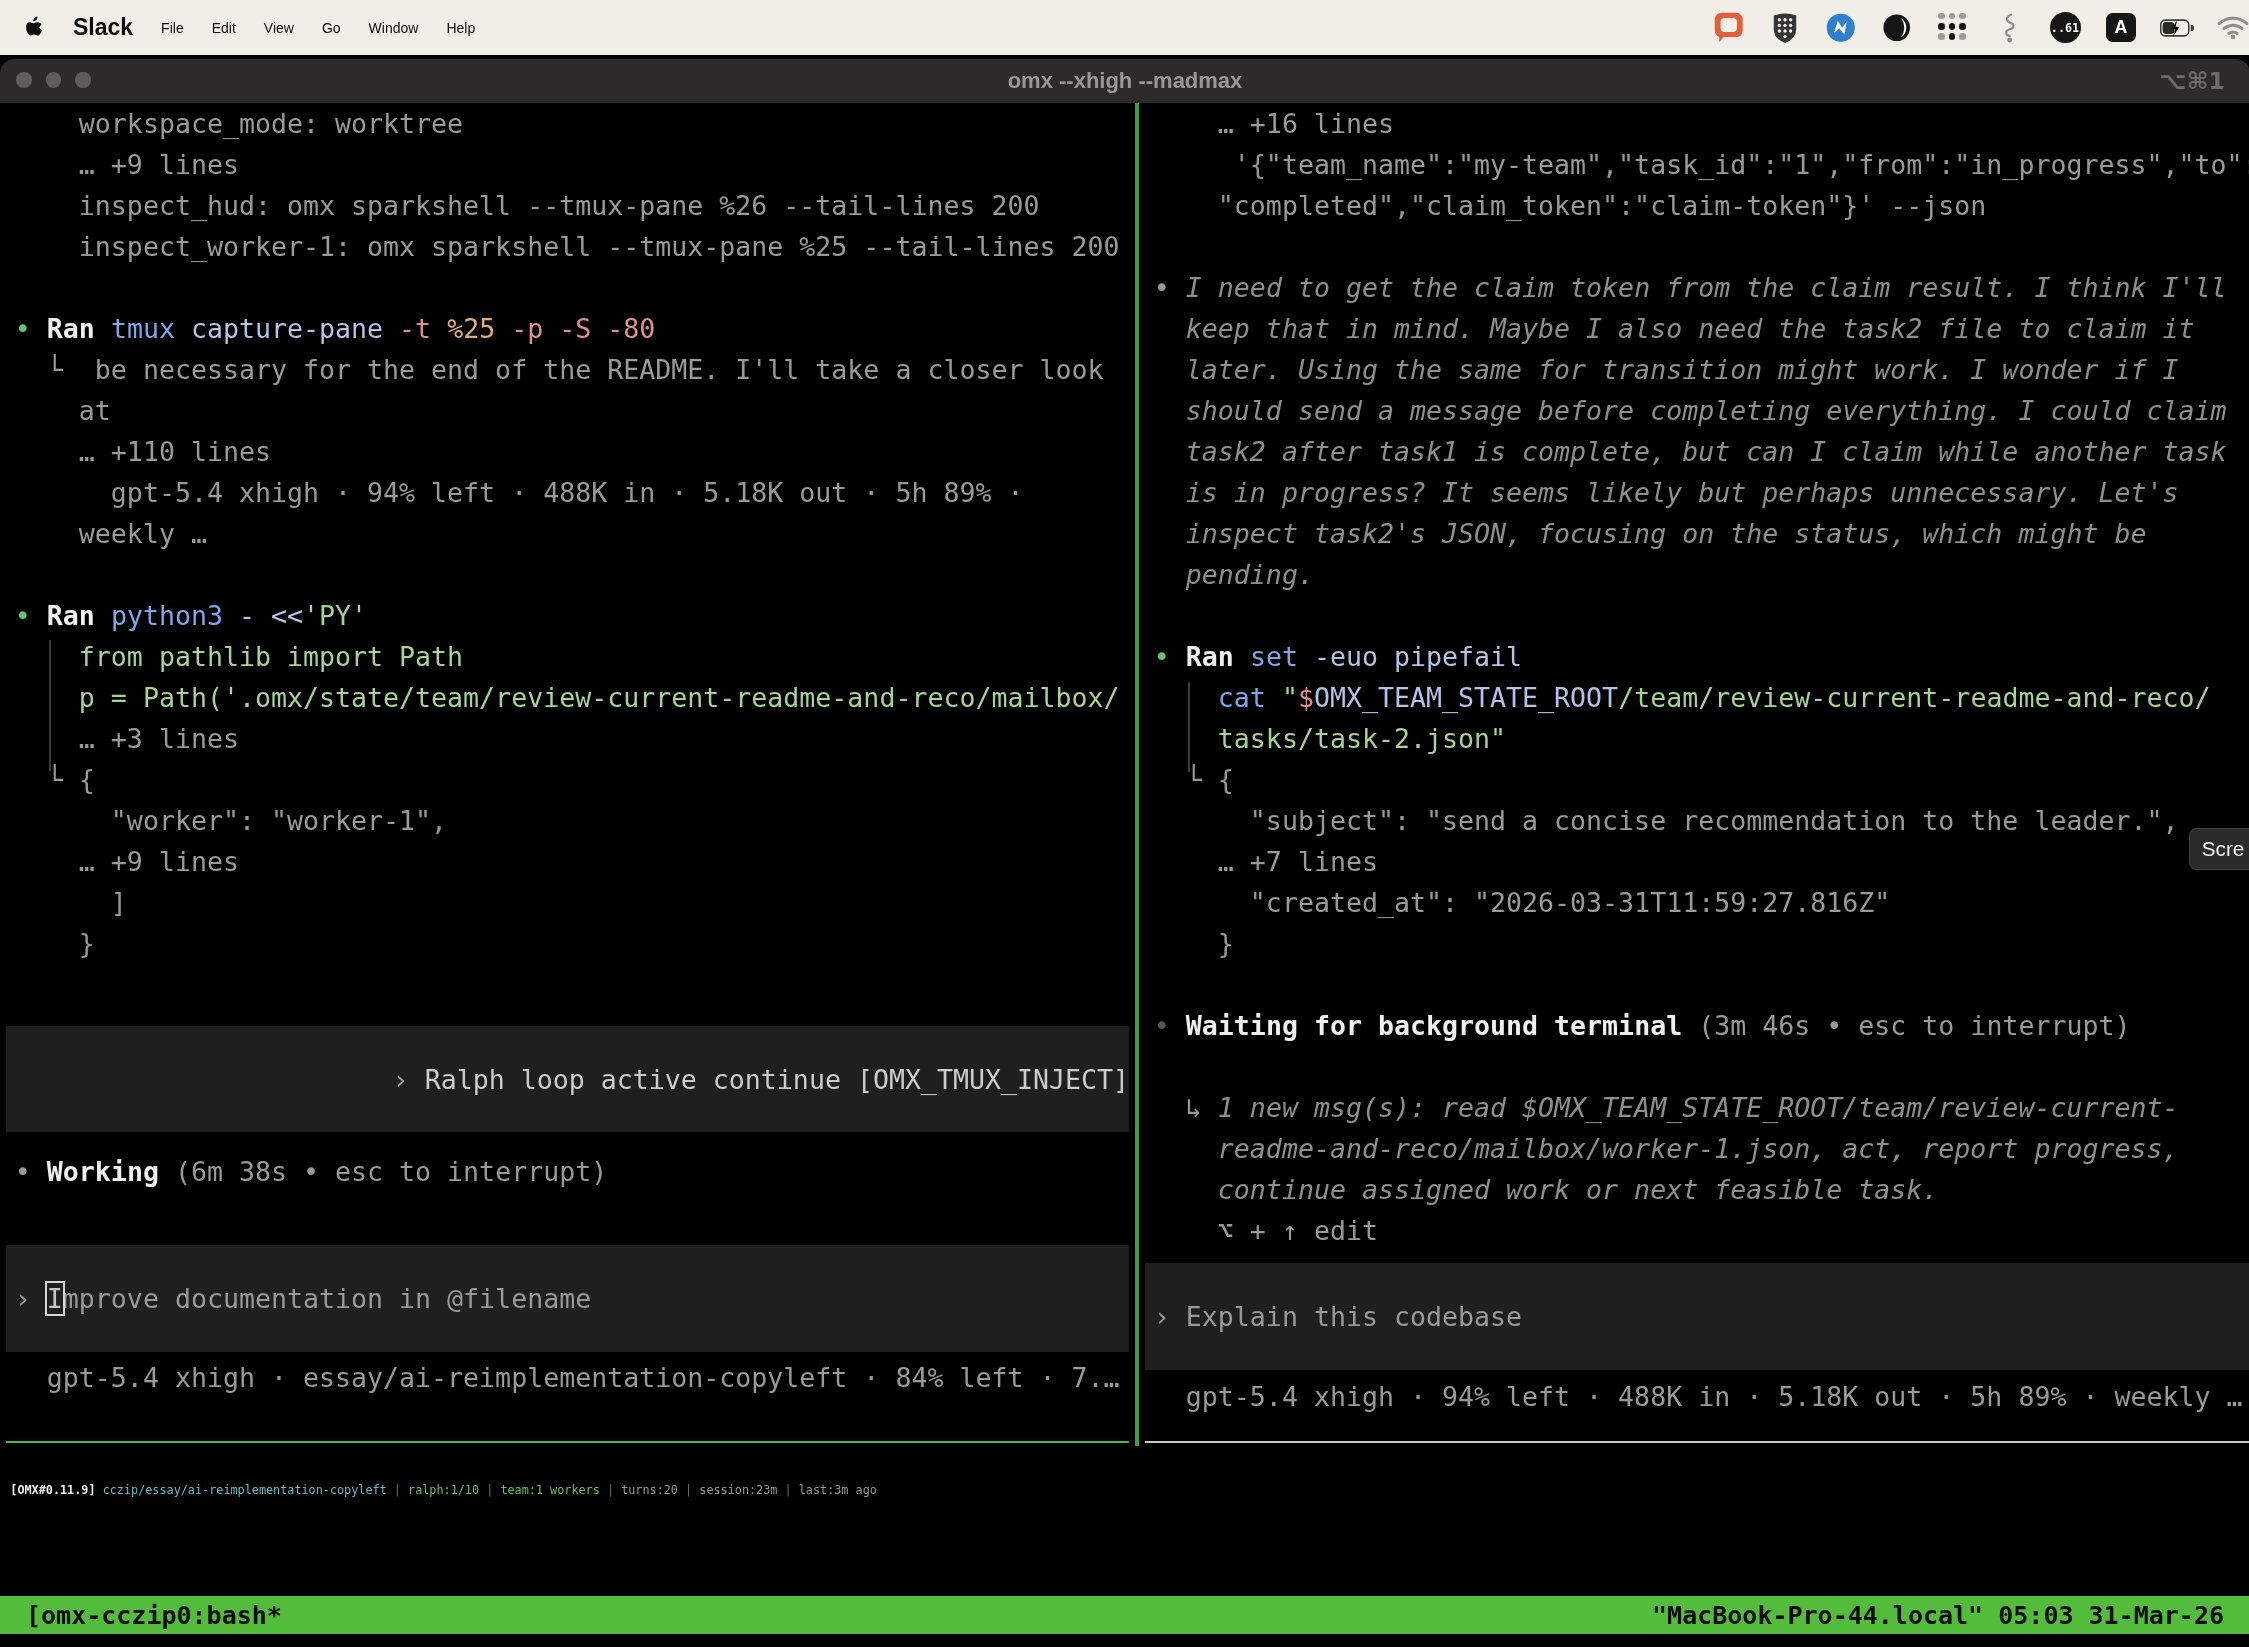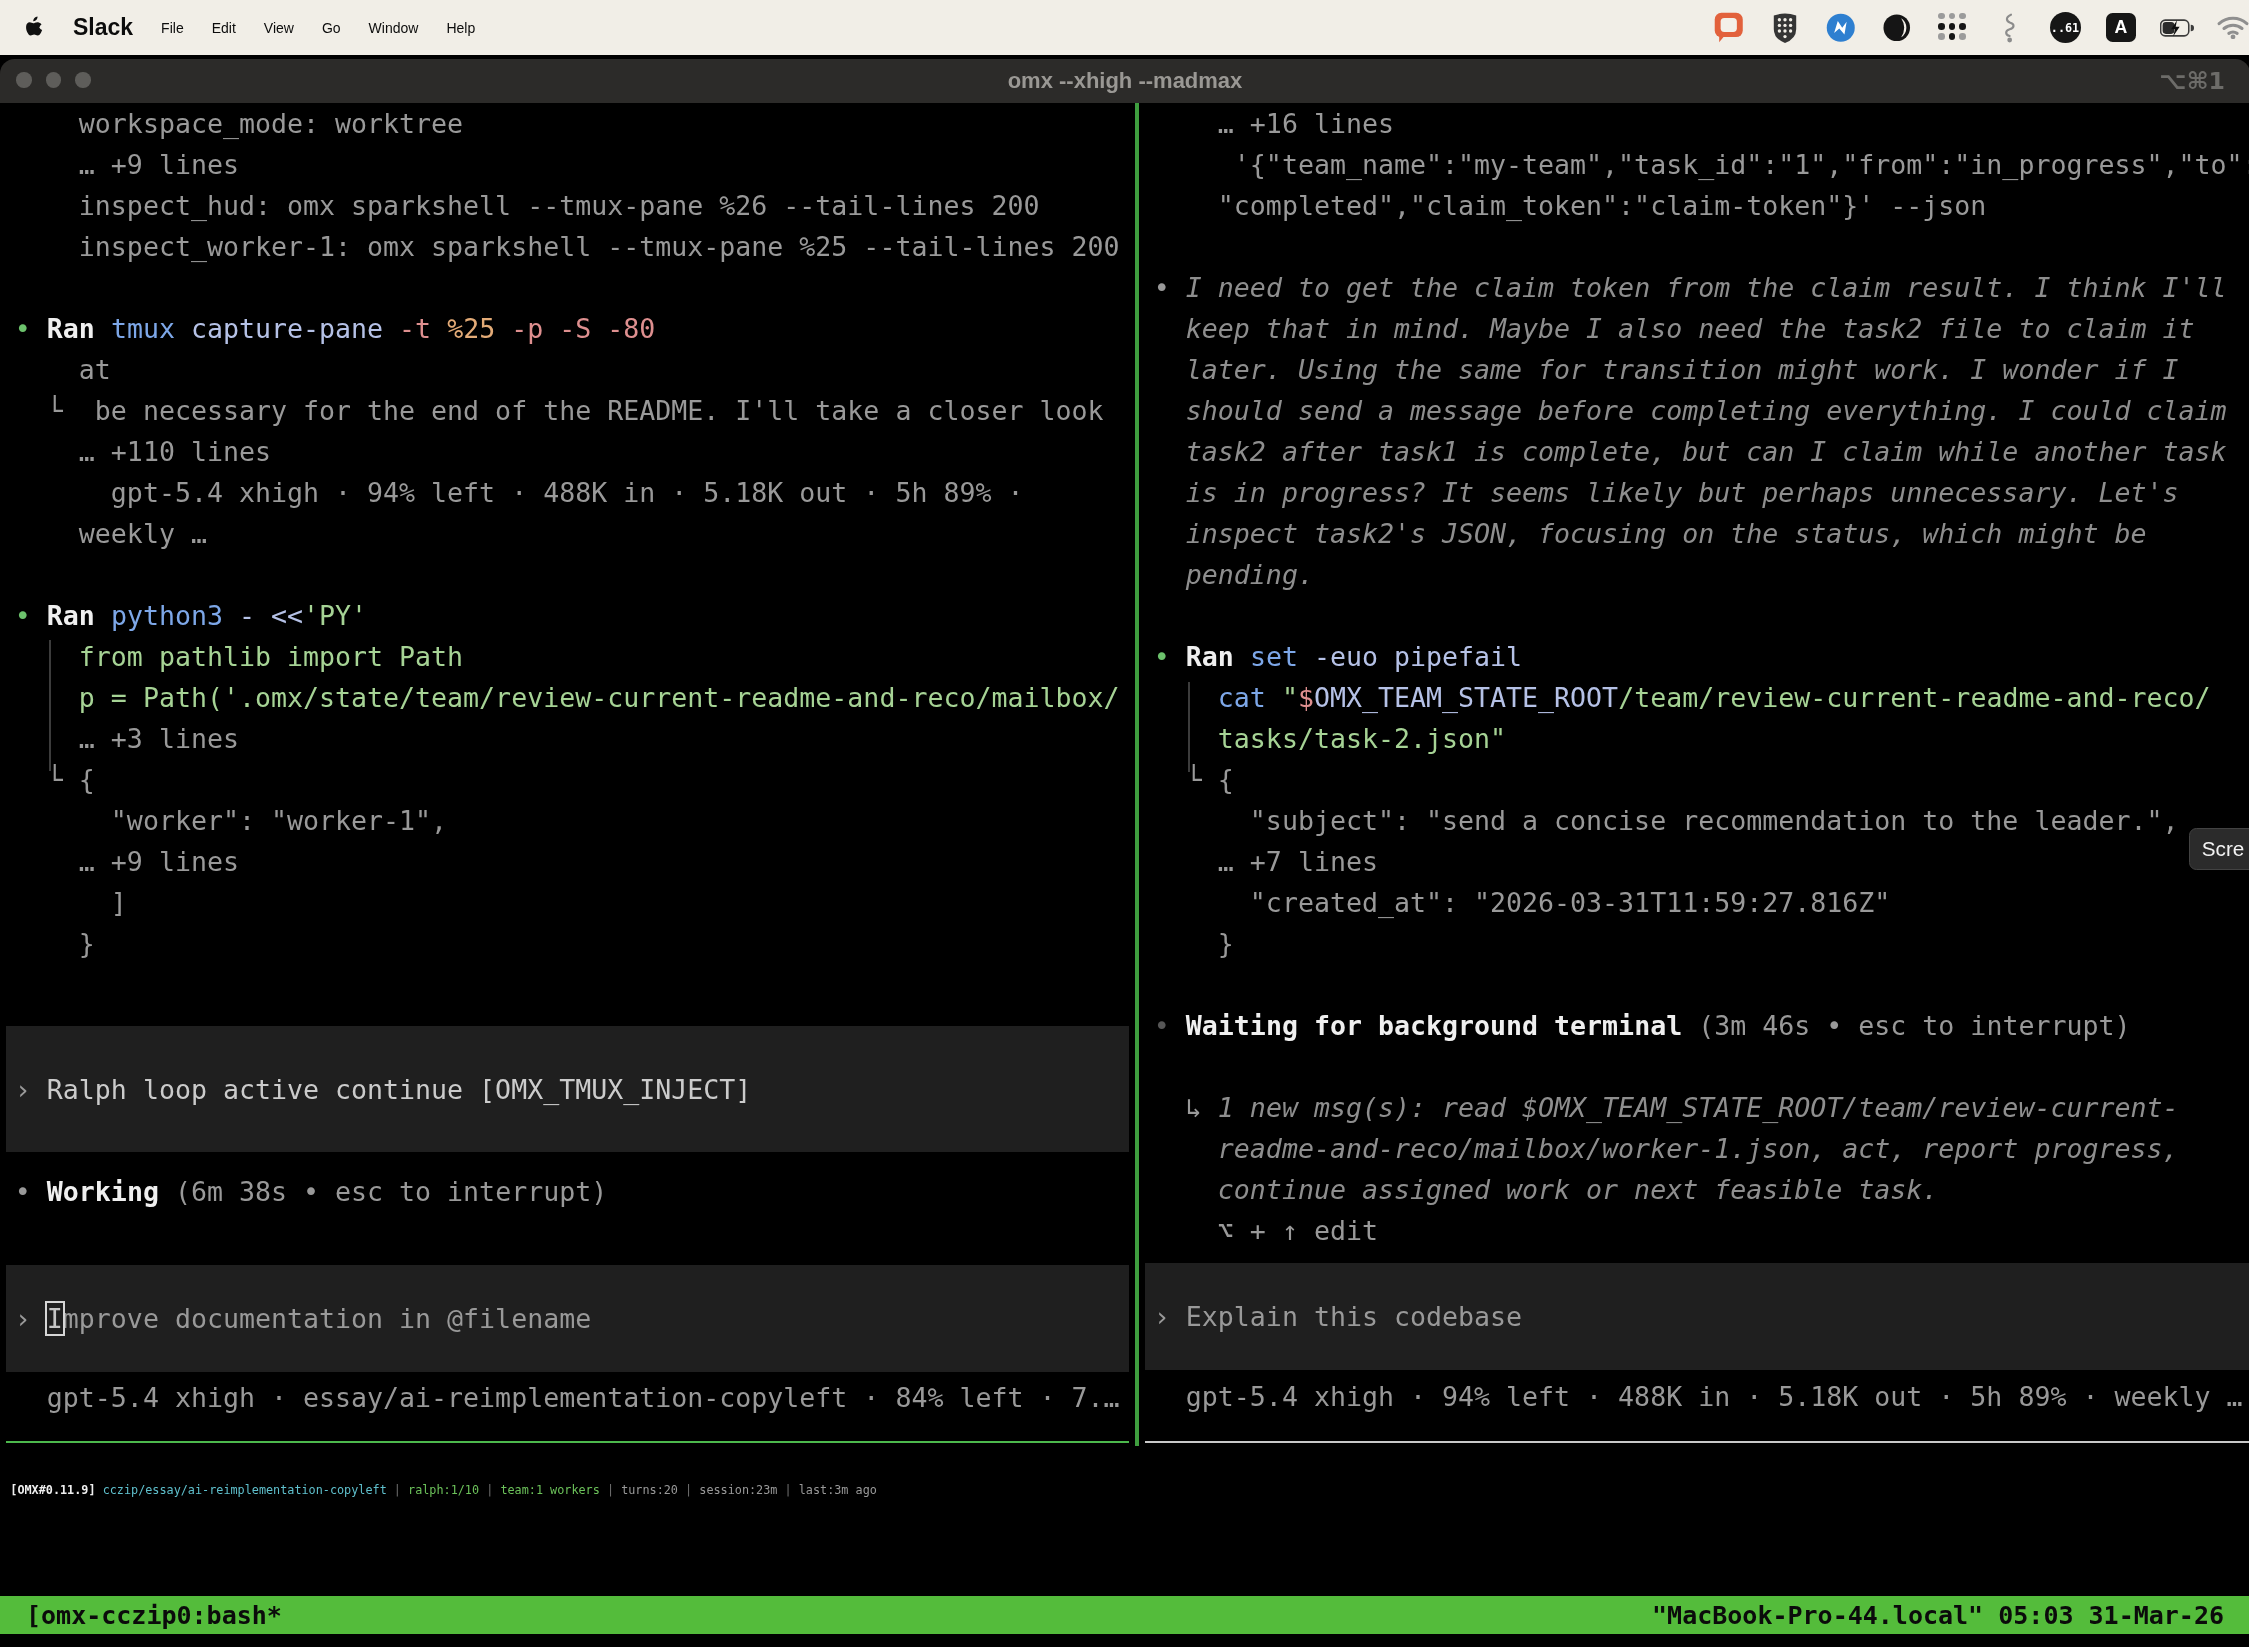--- a/index.html
+++ b/index.html
@@ -29,21 +29,21 @@
     font-family:"DejaVu Sans","Liberation Sans",sans-serif;}
   
   .term{position:relative;height:1343px;background:#000;font-size:26.6px;}
   .pane{position:absolute;top:0;bottom:0;overflow:hidden;}
   .pane-left{left:0;width:1135px;}
   .pane-right{left:1139px;width:1298px;}
   .divider{position:absolute;top:0;bottom:0;left:1135px;width:4.4px;background:#3f9e3f;}
   .line{height:41px;line-height:41px;white-space:pre;padding-left:14.8px;color:#999;}
   .tui-box{background:#1f1f1f;margin-left:5.9px;margin-right:5.9px;display:flex;align-items:center;}
   .tui-box .line{padding-left:8.9px;width:100%;}
-  .tui-box.tall{height:126px;}
+  .tui-box.tall{height:106px;text-align:right;}
   .tui-box.input{height:107px;}
   .guide{position:absolute;width:1.5px;background:#3c3c3c;left:49px;}
   .pane-border{position:absolute;left:5.9px;right:5.9px;bottom:3px;height:2.2px;}
   .pane-left .pane-border{background:#4cb84c;}
   .pane-right .pane-border{background:#c9c9c9;}
   
   .c-d{color:#999999;} .c-t{color:#cbcbcb;}
   .c-w{color:#efefef;font-weight:700;}
   .c-g{color:#6cc26c;} .c-k{color:#565656;}
   .c-b{color:#7da7e8;} .c-l{color:#b5c1e6;}
@@ -180,22 +180,22 @@
   <div class="term mono">
     <div class="pane pane-left" id="pane-left">
       <div class="guide" style="top:537px;height:131px;"></div>
       <div class="pane-border"></div>
     <div class="line"><span class="c-d">    workspace_mode: worktree</span></div>
         <div class="line"><span class="c-d">    … +9 lines</span></div>
         <div class="line"><span class="c-d">    inspect_hud: omx sparkshell --tmux-pane %26 --tail-lines 200</span></div>
         <div class="line"><span class="c-d">    inspect_worker-1: omx sparkshell --tmux-pane %25 --tail-lines 200</span></div>
         <div class="line"></div>
         <div class="line"><span class="c-g">• </span><span class="c-w">Ran </span><span class="c-b">tmux </span><span class="c-l">capture-pane </span><span class="c-p">-t </span><span class="c-o">%25 </span><span class="c-p">-p -S -80</span></div>
+        <div class="line"><span class="c-d">  └  be necessary for the end of the README. I'll take a closer look</span></div>
         <div class="line"><span class="c-d">    at</span></div>
-        <div class="line"><span class="c-d">  └  be necessary for the end of the README. I'll take a closer look</span></div>
         <div class="line"><span class="c-d">    … +110 lines</span></div>
         <div class="line"><span class="c-d">      gpt-5.4 xhigh · 94% left · 488K in · 5.18K out · 5h 89% ·</span></div>
         <div class="line"><span class="c-d">    weekly …</span></div>
         <div class="line"></div>
         <div class="line"><span class="c-g">• </span><span class="c-w">Ran </span><span class="c-b">python3 </span><span class="c-l">- </span><span class="c-l">&lt;&lt;</span><span class="c-c">'PY'</span></div>
         <div class="line"><span class="c-c">    from pathlib import Path</span></div>
         <div class="line"><span class="c-c">    p = Path('.omx/state/team/review-current-readme-and-reco/mailbox/</span></div>
         <div class="line"><span class="c-d">    … +3 lines</span></div>
         <div class="line"><span class="c-d">  └ {</span></div>
         <div class="line"><span class="c-d">      "worker": "worker-1",</span></div>

